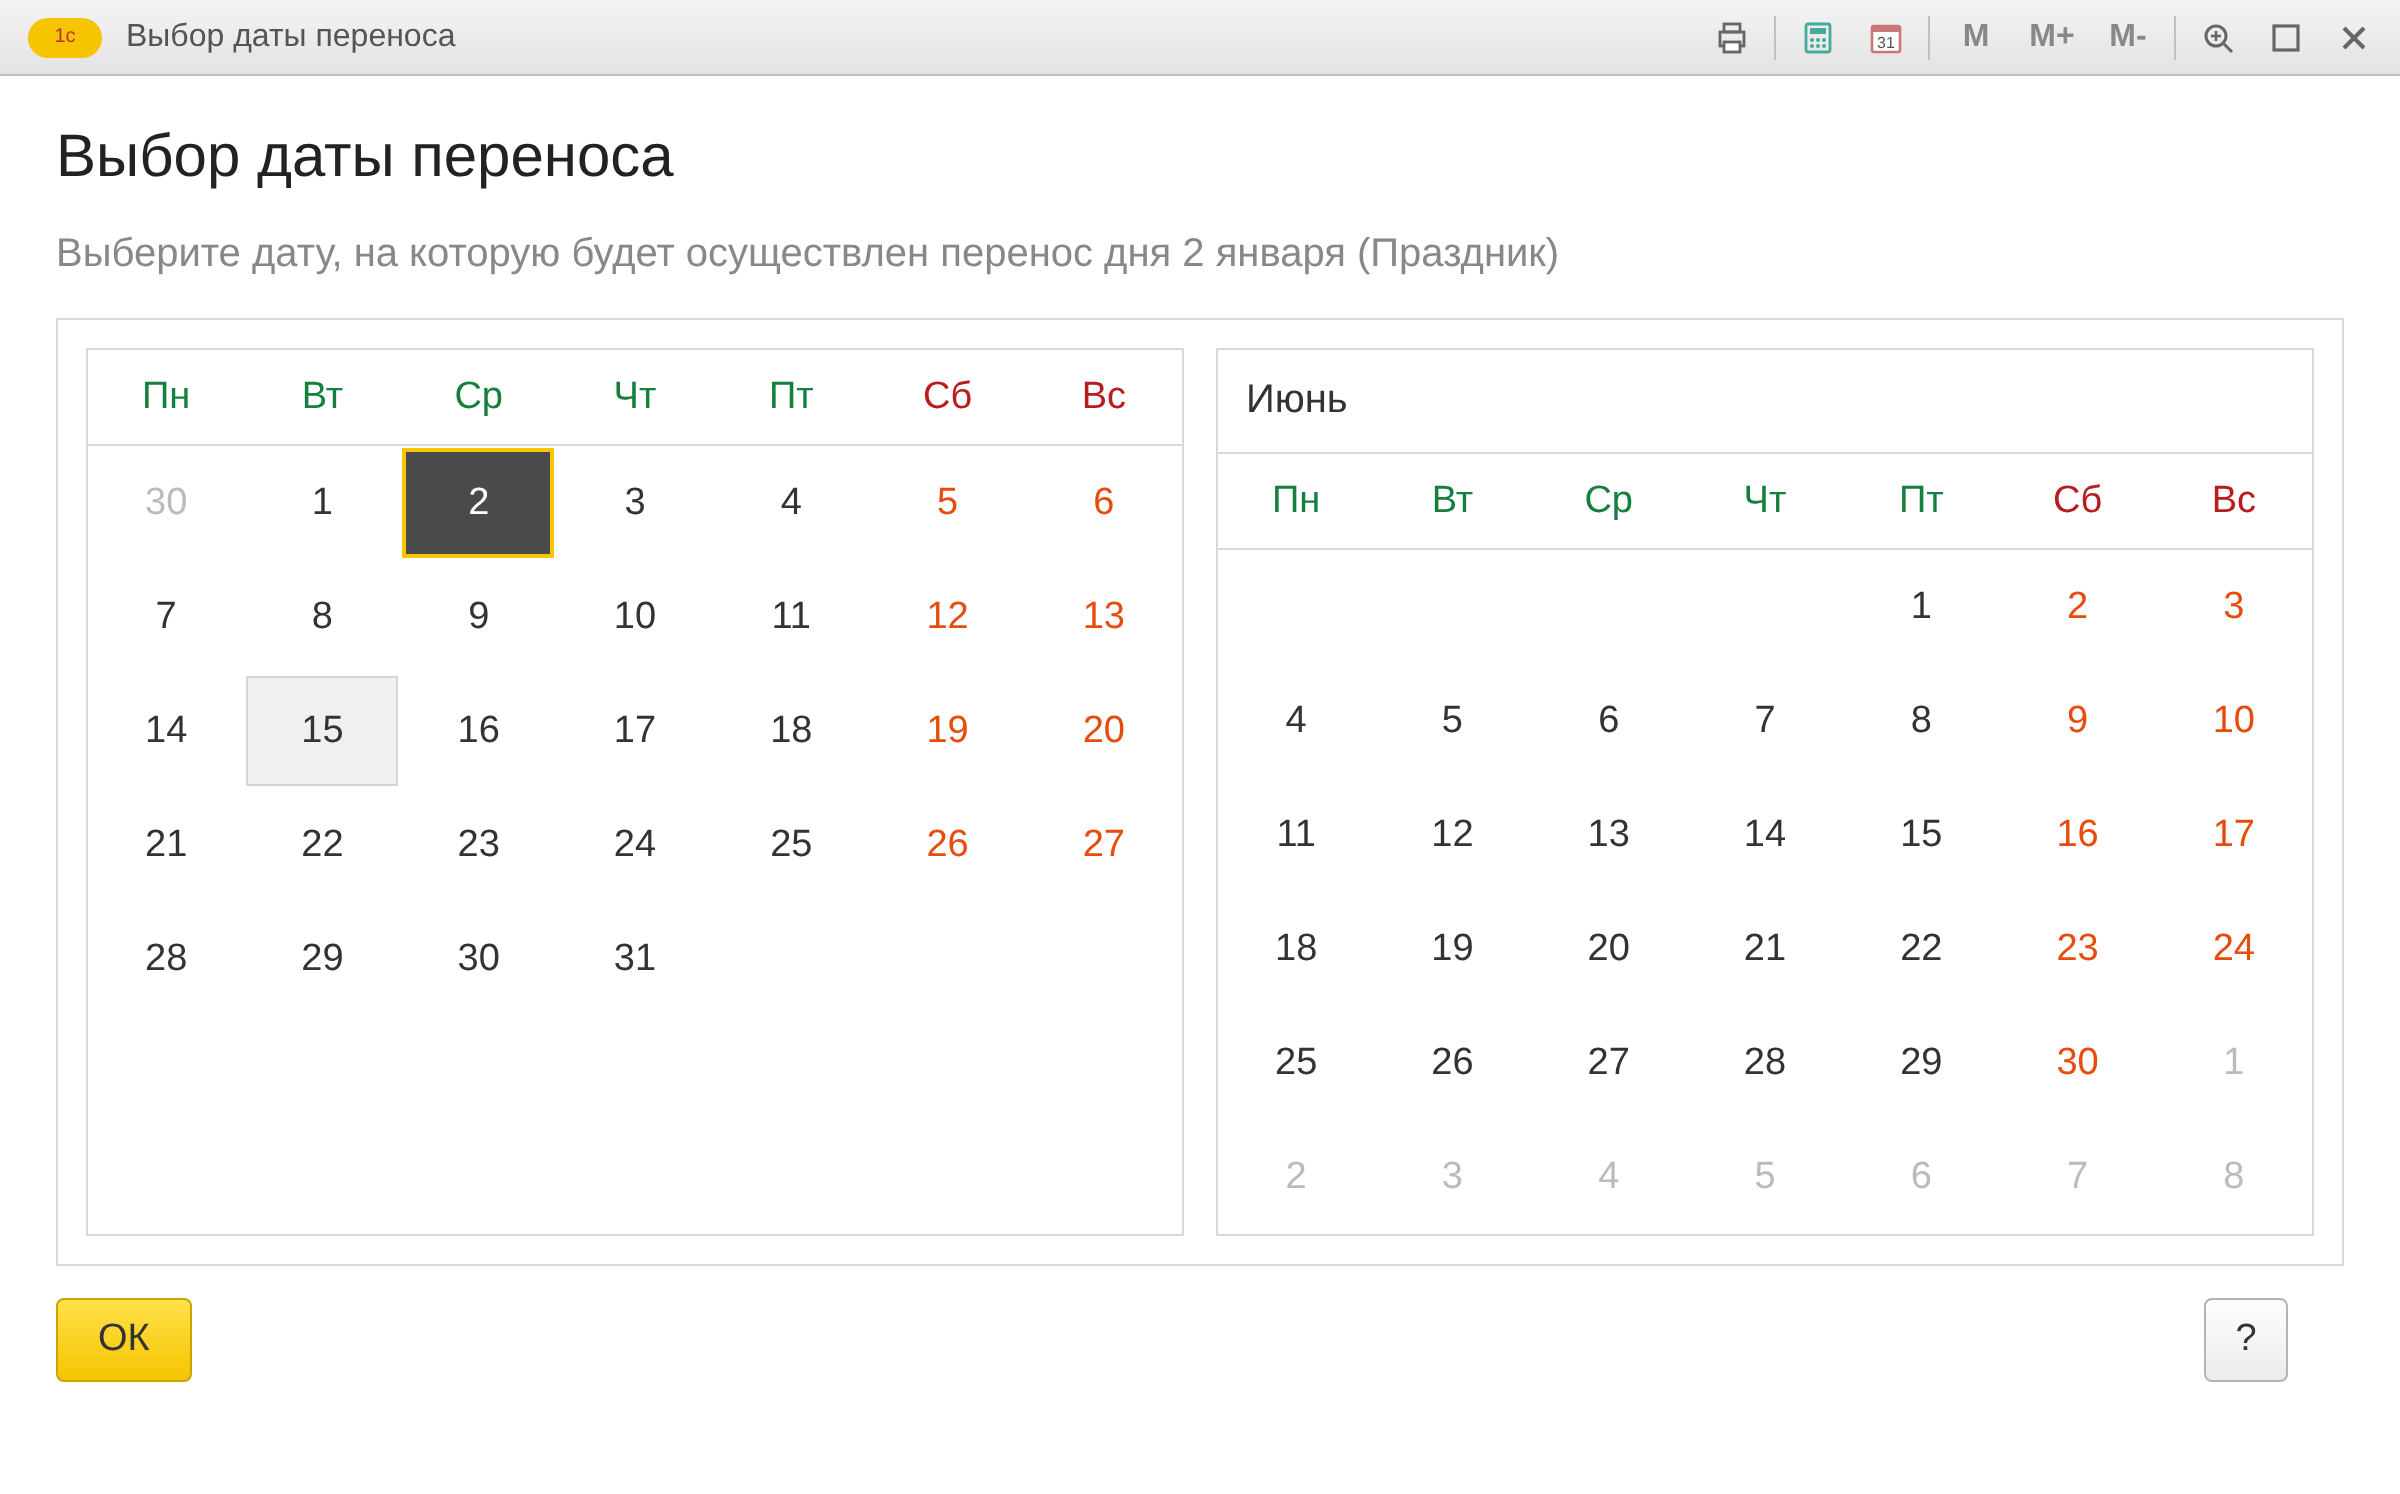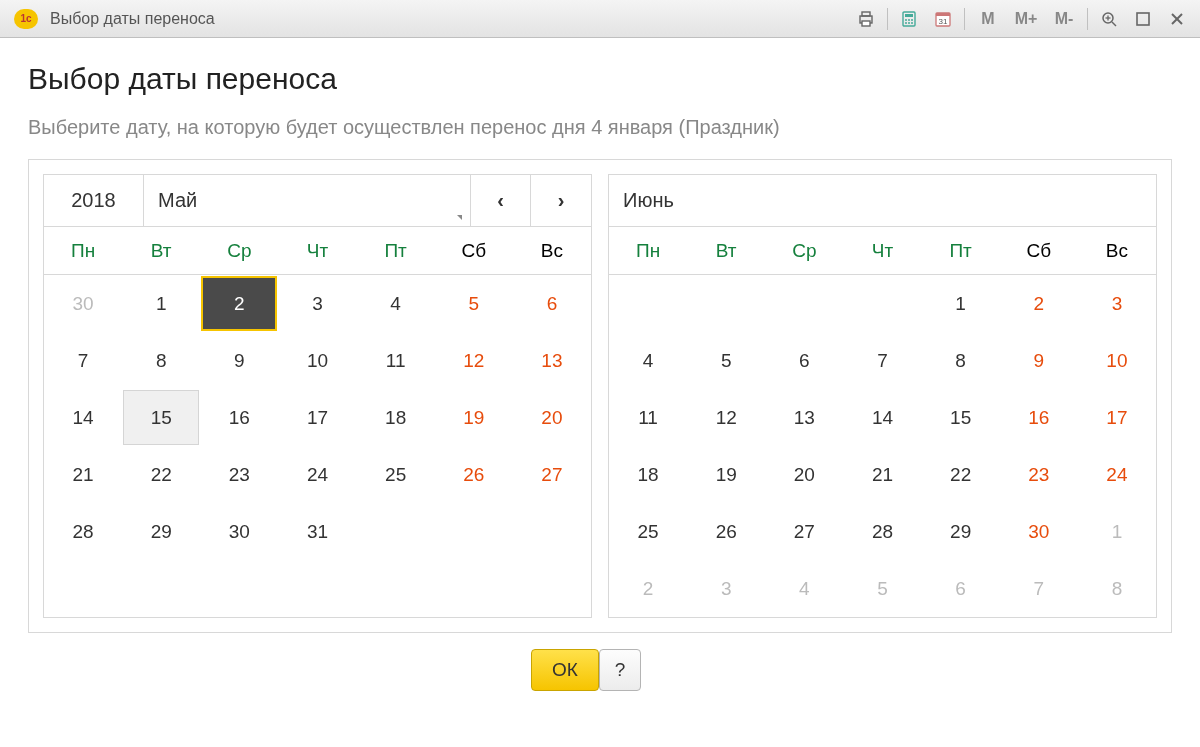--- a/index.html
+++ b/index.html
@@ -21,25 +21,25 @@
     height: 38px;
     background: linear-gradient(#f4f4f4, #e3e3e3);
     border-bottom: 1px solid #bfbfbf;
     display: flex;
     align-items: center;
     padding: 0 10px 0 14px;
     font-size: 16px;
     color: #555;
   }
   .titlebar .logo {
-    width: 24px; height: 20px;
+    width: 37px; height: 20px;
     background: #f6c400;
     border-radius: 10px;
     display: flex; align-items: center; justify-content: center;
-    font-size: 10px; font-weight: bold; color: #b33;
+    font-size: 10px; font-weight: normal; color: #b33;
     margin-right: 12px;
   }
   .titlebar .title-text { flex: 1; }
   .titlebar .tb-icons { display: flex; gap: 8px; align-items: center; }
   .tb-btn {
     width: 26px; height: 26px;
     display: flex; align-items: center; justify-content: center;
     font-size: 15px; color: #666; cursor: pointer;
     border-radius: 3px;
   }
@@ -98,21 +98,21 @@
     display: grid;
     grid-template-columns: repeat(7, 1fr);
   }
   .dow {
     height: 48px;
     display: flex; align-items: center; justify-content: center;
     font-size: 19px;
     color: #15803d;
     border-bottom: 1px solid #d8d8d8;
   }
-  .dow.weekend { color: #000000; }
+  .dow.weekend { color: #b91c1c; }
   .day {
     height: 55px;
     display: flex; align-items: center; justify-content: center;
     font-size: 19px;
     color: #333;
     cursor: pointer;
     border: 1px solid transparent;
     margin: 1px;
   }
   .day.weekend { color: #e74c0c; }
@@ -123,21 +123,21 @@
     color: #fff;
     border: 2px solid #f6c400;
   }
   .day.highlighted {
     background: #f0f0f0;
     border: 1px solid #d5d5d5;
   }
 
   .footer {
     display: flex;
-    justify-content: center;
+    justify-content: space-between;
     padding: 16px 28px 0 0;
   }
   .btn {
     height: 42px;
     padding: 0 20px;
     border: 1px solid #b4b4b4;
     background: linear-gradient(#fdfdfd, #ececec);
     border-radius: 4px;
     font-size: 19px;
     color: #333;
@@ -209,34 +209,25 @@
         <svg width="16" height="16" viewBox="0 0 16 16">
             <line x1="3" y1="3" x2="13" y2="13" stroke="#666" stroke-width="2"></line>
             <line x1="13" y1="3" x2="3" y2="13" stroke="#666" stroke-width="2"></line>
           </svg>
       </div>
     </div>
   </div>
 
   <div class="content">
     <h1 class="page-title">Выбор даты переноса</h1>
-    <div class="instruction">Выберите дату, на которую будет осуществлен перенос дня 4 января (Праздник)</div>
+    <div class="instruction">Выберите дату, на которую будет осуществлен перенос дня 2 января (Праздник)</div>
 
     <div class="calendars-frame">
 
       <div class="calendar">
-        <div class="cal-header">
-          <div class="year-box">2018</div>
-          <div class="month-box">
-            <span>Май</span>
-            <span class="drop-arrow"></span>
-          </div>
-          <div class="nav-btn">‹</div>
-          <div class="nav-btn">›</div>
-        </div>
         <div class="cal-grid" id="dow1">
             <div class="dow">Пн</div>
             <div class="dow">Вт</div>
             <div class="dow">Ср</div>
             <div class="dow">Чт</div>
             <div class="dow">Пт</div>
             <div class="dow weekend">Сб</div>
             <div class="dow weekend">Вс</div>
           </div>
         <div class="cal-grid" id="days1">

